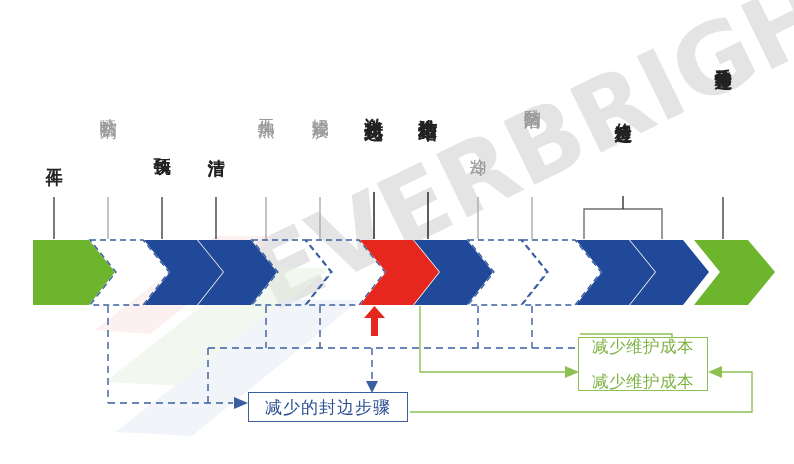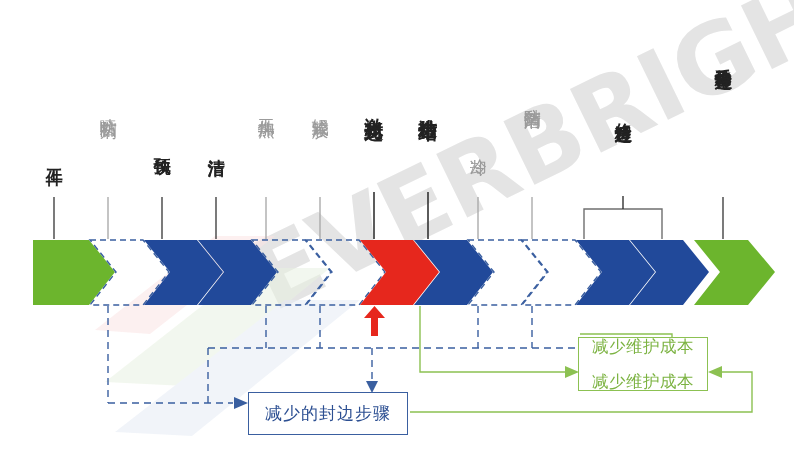--- a/index.html
+++ b/index.html
@@ -169,21 +169,21 @@
   <div class="vlabel dark" style="left:216px;top:145px;">清洁</div>
   <div class="vlabel gray" style="left:266px;top:105px;">工件加热</div>
   <div class="vlabel gray" style="left:320px;top:105px;">辊式涂胶</div>
   <div class="vlabel dark" style="left:374px;top:103px;font-size:19px;">激光封边</div>
   <div class="vlabel dark" style="left:428px;top:103px;font-size:19px;">边带粘结</div>
   <div class="vlabel gray" style="left:478px;top:145px;">冷却</div>
   <div class="vlabel gray" style="left:532px;top:95px;">防黏剂清洁</div>
   <div class="vlabel dark" style="left:623px;top:110px;">修边过程</div>
   <div class="vlabel dark" style="left:723px;top:55px;">手动修整过程</div>
 
-  <div class="callout blue" style="left:248px;top:392px;width:160px;height:43px;">
+  <div class="callout blue" style="left:248px;top:392px;width:160px;height:30px;">
     <span class="ln">减少的封边步骤</span>
   </div>
 
   <div class="callout green" style="left:578px;top:337px;width:130px;height:54px;">
     <span class="ln">减少维护成本</span>
     <span class="ln">减少维护成本</span>
   </div>
 
 </div>
 

